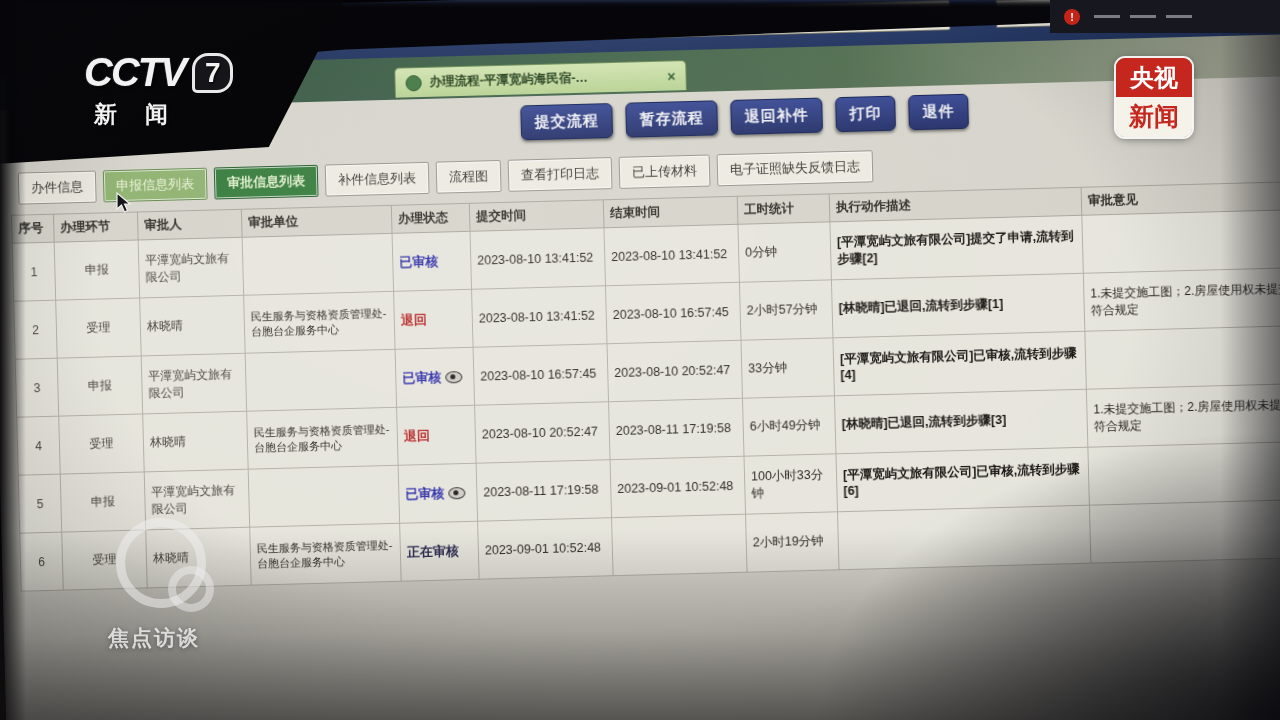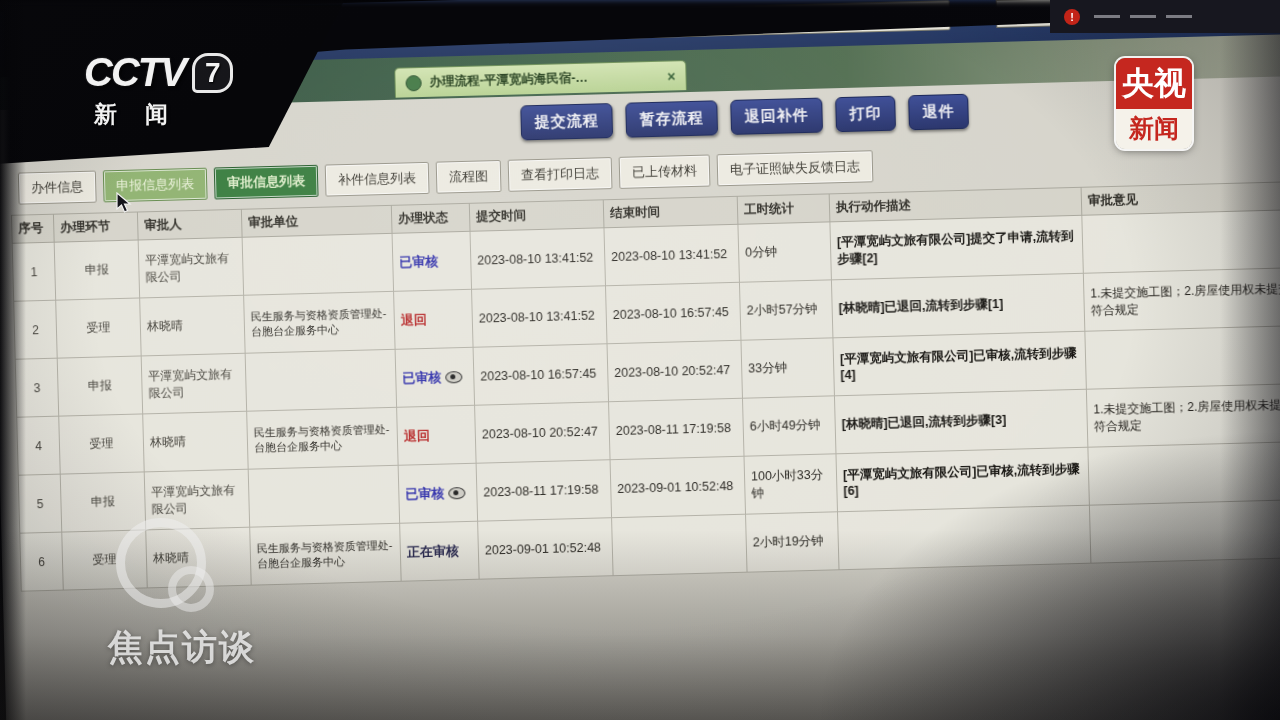--- a/index.html
+++ b/index.html
@@ -99,29 +99,29 @@
   .cctv-text{font-size:40px;font-weight:bold;font-style:italic;letter-spacing:-2px;
     text-shadow:2px 2px 3px rgba(0,0,0,.7),0 0 2px #555;}
   .cctv-num{font-size:28px;font-weight:bold;border:3px solid #e9e9e9;border-radius:16px 16px 16px 5px;
     padding:1px 10px;background:rgba(55,55,60,.35);text-shadow:1px 1px 2px #000;}
   .cctv-sub{margin-top:4px;font-size:23px;font-weight:bold;letter-spacing:28px;padding-left:10px;
     text-shadow:1px 1px 3px #000;white-space:nowrap;}
 
   
   .news-badge{position:absolute;right:88px;top:58px;width:76px;border-radius:9px;overflow:hidden;
     box-shadow:0 0 0 2px rgba(255,255,255,.9),0 2px 8px rgba(0,0,0,.5);z-index:60;text-align:center;}
-  .nb-top{background:#c5271f;color:#fff;font-size:32px;font-weight:bold;padding:4px 0 3px;}
+  .nb-top{background:#c5271f;color:#fff;font-size:24px;font-weight:bold;padding:4px 0 3px;}
   .nb-bottom{background:#f5f2ea;color:#c5271f;font-size:25px;font-weight:bold;padding:3px 0 4px;}
 
   
   .wm{position:absolute;left:116px;top:518px;z-index:55;}
   .wm-ring{width:72px;height:72px;border:9px solid rgba(238,238,238,.55);border-radius:50%;}
   .wm-ring2{position:absolute;left:52px;top:48px;width:30px;height:30px;
     border:8px solid rgba(238,238,238,.5);border-radius:50%;}
-  .wm-text{margin-top:16px;margin-left:-8px;color:rgba(242,242,242,.82);font-size:35px;font-weight:bold;
+  .wm-text{margin-top:16px;margin-left:-8px;color:rgba(242,242,242,.82);font-size:21px;font-weight:bold;
     letter-spacing:2px;text-shadow:0 1px 5px rgba(0,0,0,.4);white-space:nowrap;}
 
   
   .cursor{position:absolute;left:116px;top:192px;z-index:70;}
 </style>
 </head>
 <body>
 
 <div class="screen">
 

